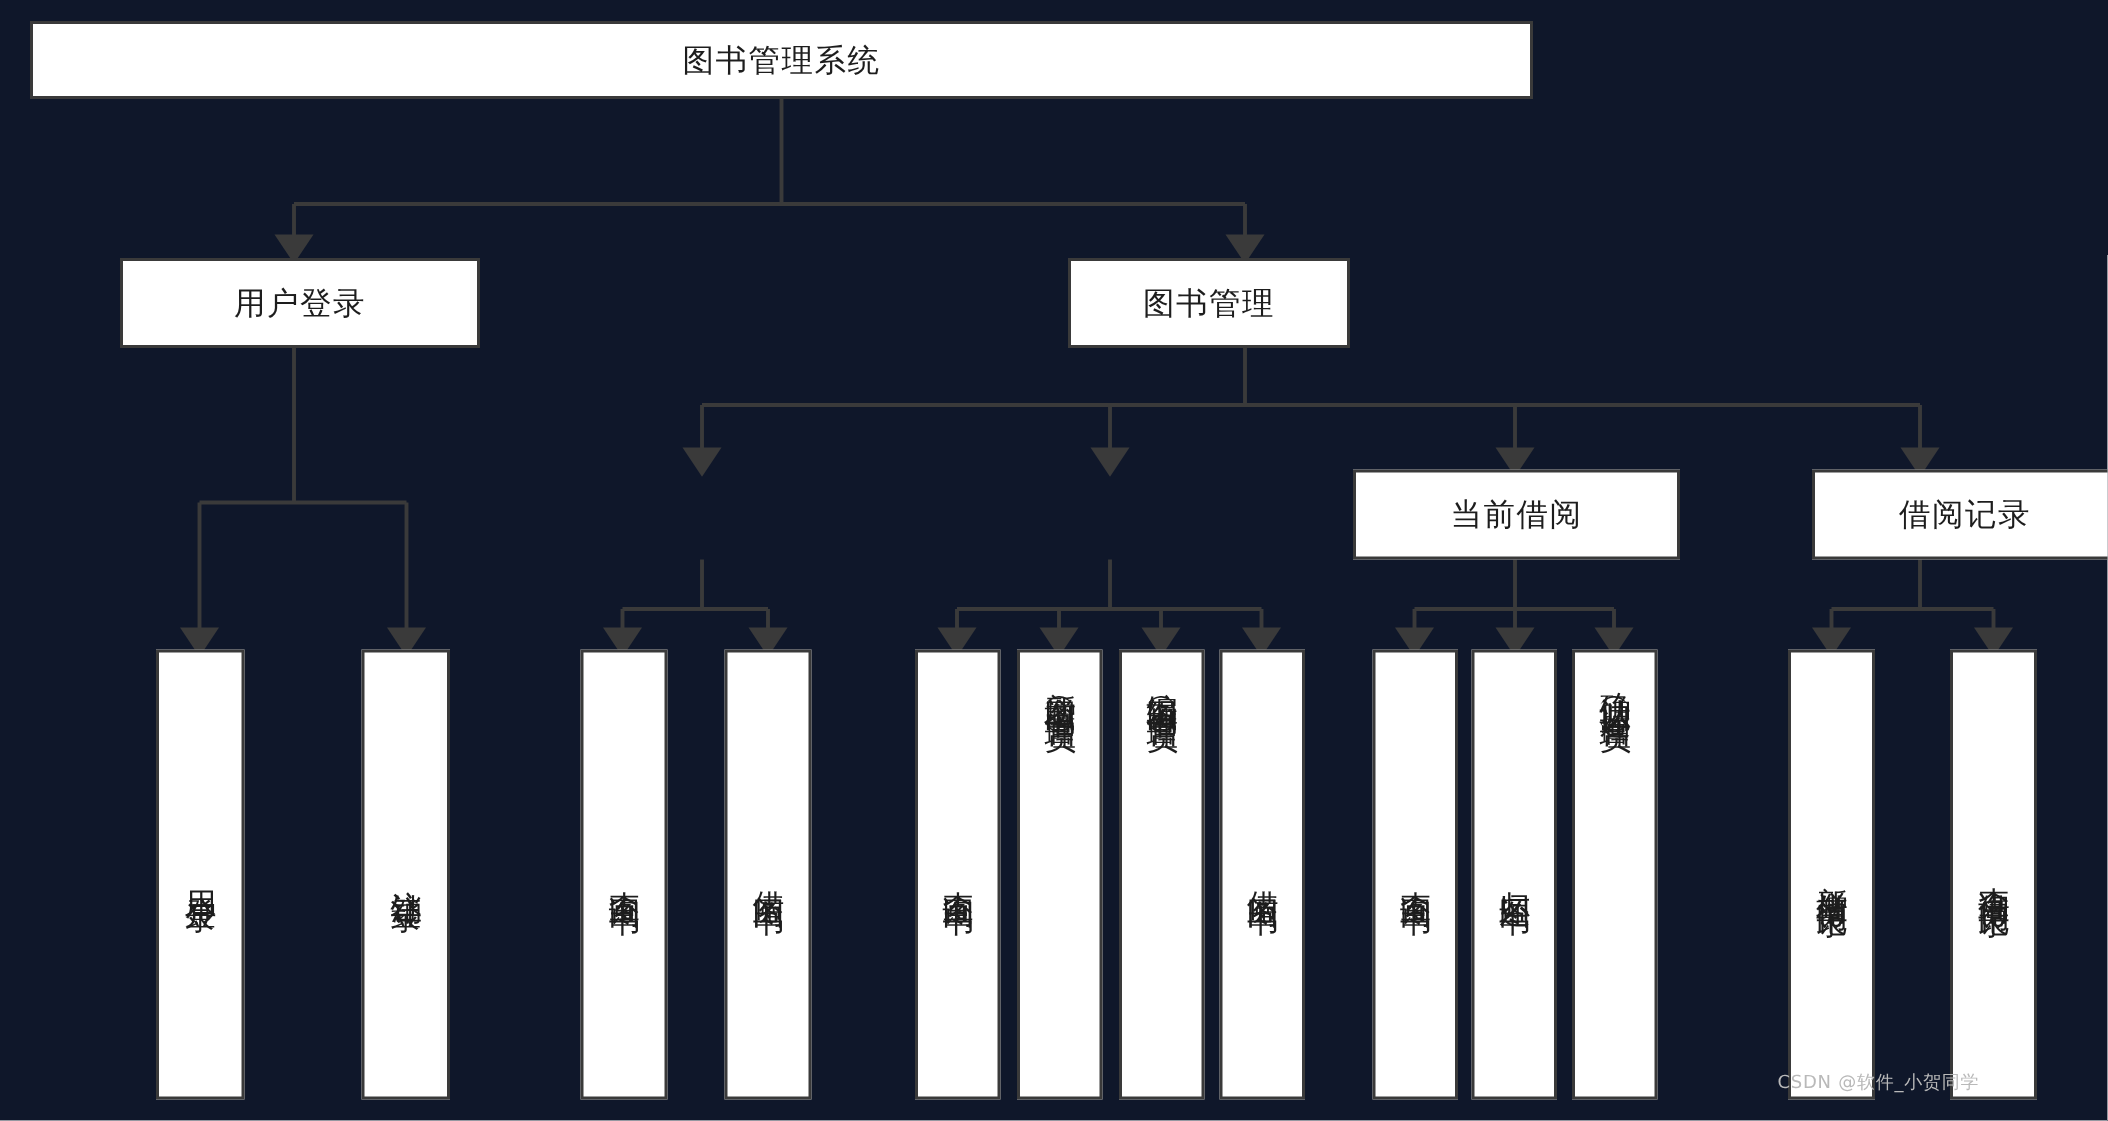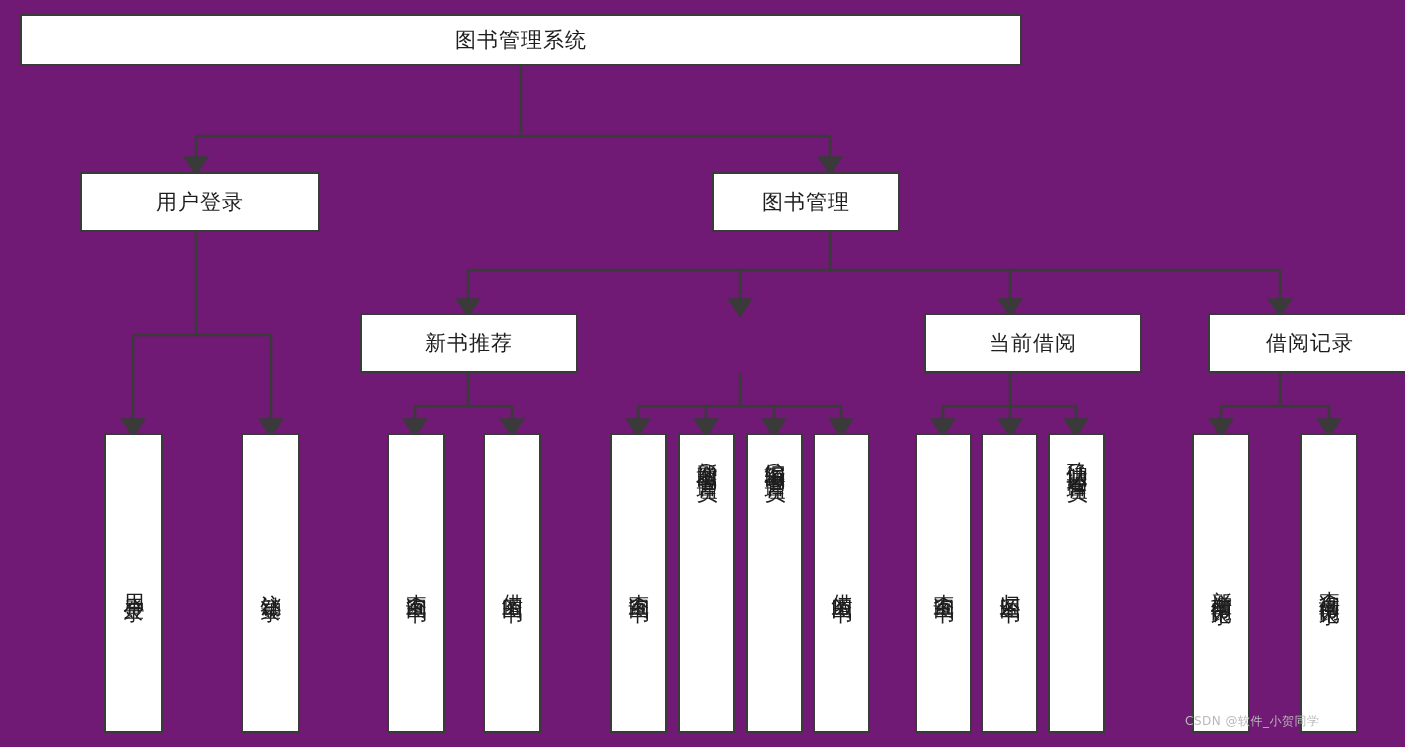--- a/index.html
+++ b/index.html
@@ -1,18 +1,18 @@
 <!DOCTYPE html>
 <html><head>
 <meta charset="utf-8">
 <style>
   html,body{margin:0;padding:0;background:#ffffff;}
   body{width:1405px;height:747px;overflow:hidden;
        font-family:"DejaVu Sans","Liberation Sans",sans-serif;}
-  #stage{position:relative;width:1405px;height:747px;background:#701a75;}
+  #stage{position:relative;width:1405px;height:747px;background:#0f172a;}
   #edges{position:absolute;left:0;top:0;width:1405px;height:747px;}
 
   .node{position:absolute;box-sizing:border-box;background:#ffffff;
         border:2px solid #3a3a3a;display:flex;align-items:center;
         justify-content:center;color:#1d1d1d;}
   .node.h{font-size:21px;letter-spacing:1px;}
   .node.leaf{font-size:21px;letter-spacing:2px;padding:10px 0;
              align-items:flex-start;}
   .vtxt{writing-mode:vertical-rl;text-orientation:upright;
         line-height:1.18;letter-spacing:3px;white-space:nowrap;}
@@ -81,24 +81,21 @@
     <span>图书管理系统</span>
   </div>
 
   <div class="node h" style="left:80px;top:172px;width:240px;height:60px;">
     <span>用户登录</span>
   </div>
   <div class="node h" style="left:712px;top:172px;width:188px;height:60px;">
     <span>图书管理</span>
   </div>
 
-  <div class="node h" style="left:360px;top:313px;width:218px;height:60px;">
-    <span>新书推荐</span>
-  </div>
-  <div class="node h" style="left:924px;top:313px;width:218px;height:60px;">
+  <div class="node h" style="left:902px;top:313px;width:218px;height:60px;">
     <span>当前借阅</span>
   </div>
   <div class="node h" style="left:1208px;top:313px;width:204px;height:60px;">
     <span>借阅记录</span>
   </div>
 
   <div class="node leaf ctr" style="left:104px;top:433px;width:59px;height:300px;">
     <span class="vtxt">用户登录</span>
   </div>
   <div class="node leaf ctr" style="left:241px;top:433px;width:59px;height:300px;">

